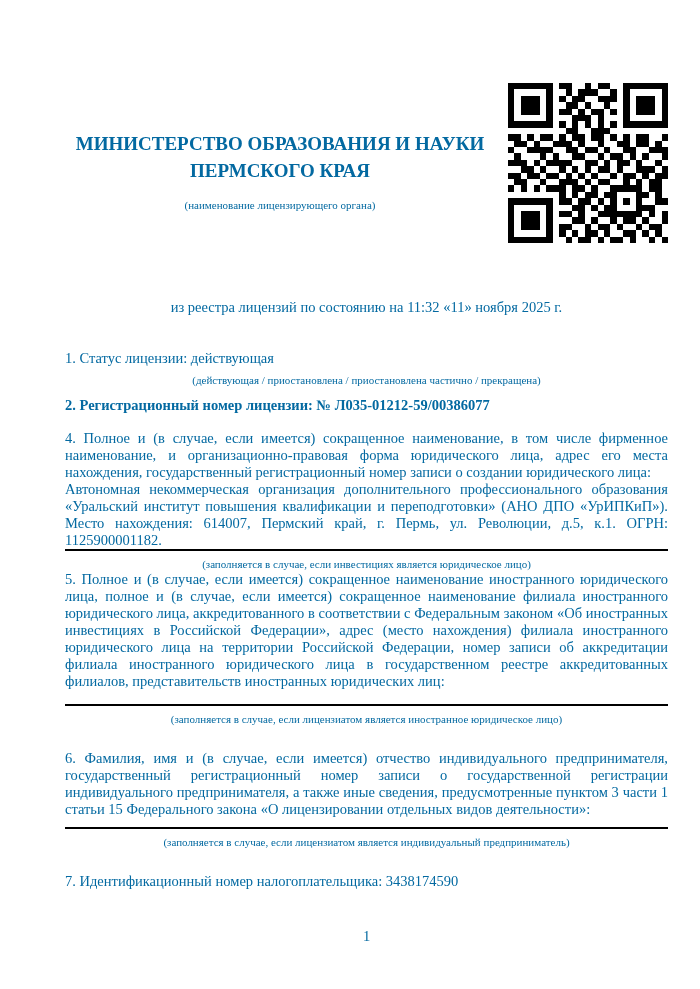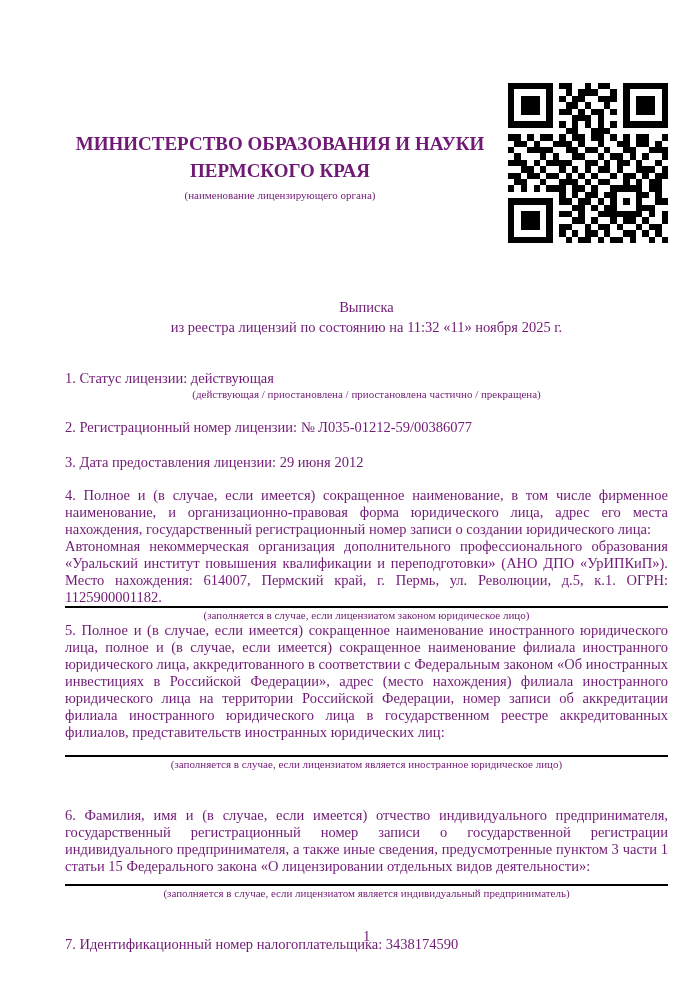--- a/index.html
+++ b/index.html
@@ -1,42 +1,42 @@
 <!DOCTYPE html>
 <html><head>
 <meta charset="utf-8">
 <style>
   html, body { margin: 0; padding: 0; background: #ffffff; }
   .page {
     position: relative;
     width: 700px;
     height: 989px;
     background: #ffffff;
-    color: #701a75;
+    color: #0369a1;
     font-family: "Liberation Serif", "DejaVu Serif", serif;
     overflow: hidden;
   }
   
   .header {
     position: absolute;
     left: 65px;
     top: 130px;
     width: 430px;
     text-align: center;
   }
   .ministry-line {
     font-size: 19px;
     font-weight: bold;
     line-height: 27px;
     white-space: nowrap;
   }
   .header-caption {
     font-size: 11px;
     line-height: 14px;
-    margin-top: 4px;
+    margin-top: 14px;
   }
   
   .qr {
     position: absolute;
     top: 83px;
     right: 32px;
     width: 160px;
     height: 160px;
   }
   .qr svg { width: 100%; height: 100%; display: block; fill: #000; shape-rendering: crispEdges; }
@@ -49,27 +49,27 @@
     font-size: 14.5px;
     line-height: 17px;
   }
   .doc-title { text-align: center; line-height: 20px; }
   .item { }
   .para { text-align: justify; }
   .caption {
     font-size: 11px;
     line-height: 13px;
     text-align: center;
-    margin-top: 1px;
+    margin-top: 7px;
   }
   .rule { border-top: 2px solid #000; height: 0; }
   .mt33 { margin-top: 33px; }
-  .mt24 { margin-top: 36px; }
+  .mt24 { margin-top: 24px; }
   .mt20 { }
-  .mt18 { margin-top: 18px; }
+  .mt18 { margin-top: 10px; font-weight: bold; }
   .mt16 { margin-top: 16px; }
   .spacer14 { height: 14px; }
   .spacer9  { height: 9px; }
   .page-number {
     position: absolute;
     left: 65px;
     top: 928px;
     width: 603px;
     text-align: center;
     font-size: 14.5px;
@@ -427,35 +427,33 @@
         <rect x="17" y="24" width="1" height="1"></rect>
         <rect x="19" y="24" width="1" height="1"></rect>
         <rect x="22" y="24" width="1" height="1"></rect>
         <rect x="24" y="24" width="1" height="1"></rect>
       </svg>
   </div>
 
   <div class="content">
 
     <div class="doc-title">
-      <div>Выписка</div>
       <div>из реестра лицензий по состоянию на 11:32 «11» ноября 2025 г.</div>
     </div>
 
     <div class="item mt33">1. Статус лицензии: действующая</div>
     <div class="caption">(действующая / приостановлена / приостановлена частично / прекращена)</div>
 
     <div class="item mt18">2. Регистрационный номер лицензии: № Л035-01212-59/00386077</div>
 
-    <div class="item mt18">3. Дата предоставления лицензии: 29 июня 2012</div>
 
     <div class="para mt16">4. Полное и (в случае, если имеется) сокращенное наименование, в том числе фирменное наименование, и организационно-правовая форма юридического лица, адрес его места нахождения, государственный регистрационный номер записи о создании юридического лица:</div>
     <div class="para">Автономная некоммерческая организация дополнительного профессионального образования «Уральский институт повышения квалификации и переподготовки» (АНО ДПО «УрИПКиП»). Место нахождения: 614007, Пермский край, г. Пермь, ул. Революции, д.5, к.1. ОГРН: 1125900001182.</div>
     <div class="rule"></div>
-    <div class="caption">(заполняется в случае, если лицензиатом законом юридическое лицо)</div>
+    <div class="caption">(заполняется в случае, если инвестициях является юридическое лицо)</div>
 
     <div class="para mt20">5. Полное и (в случае, если имеется) сокращенное наименование иностранного юридического лица, полное и (в случае, если имеется) сокращенное наименование филиала иностранного юридического лица, аккредитованного в соответствии с Федеральным законом «Об иностранных инвестициях в Российской Федерации», адрес (место нахождения) филиала иностранного юридического лица на территории Российской Федерации, номер записи об аккредитации филиала иностранного юридического лица в государственном реестре аккредитованных филиалов, представительств иностранных юридических лиц:</div>
     <div class="spacer14"></div>
     <div class="rule"></div>
     <div class="caption">(заполняется в случае, если лицензиатом является иностранное юридическое лицо)</div>
 
     <div class="para mt24">6. Фамилия, имя и (в случае, если имеется) отчество индивидуального предпринимателя, государственный регистрационный номер записи о государственной регистрации индивидуального предпринимателя, а также иные сведения, предусмотренные пунктом 3 части 1 статьи 15 Федерального закона «О лицензировании отдельных видов деятельности»:</div>
     <div class="spacer9"></div>
     <div class="rule"></div>
     <div class="caption">(заполняется в случае, если лицензиатом является индивидуальный предприниматель)</div>

